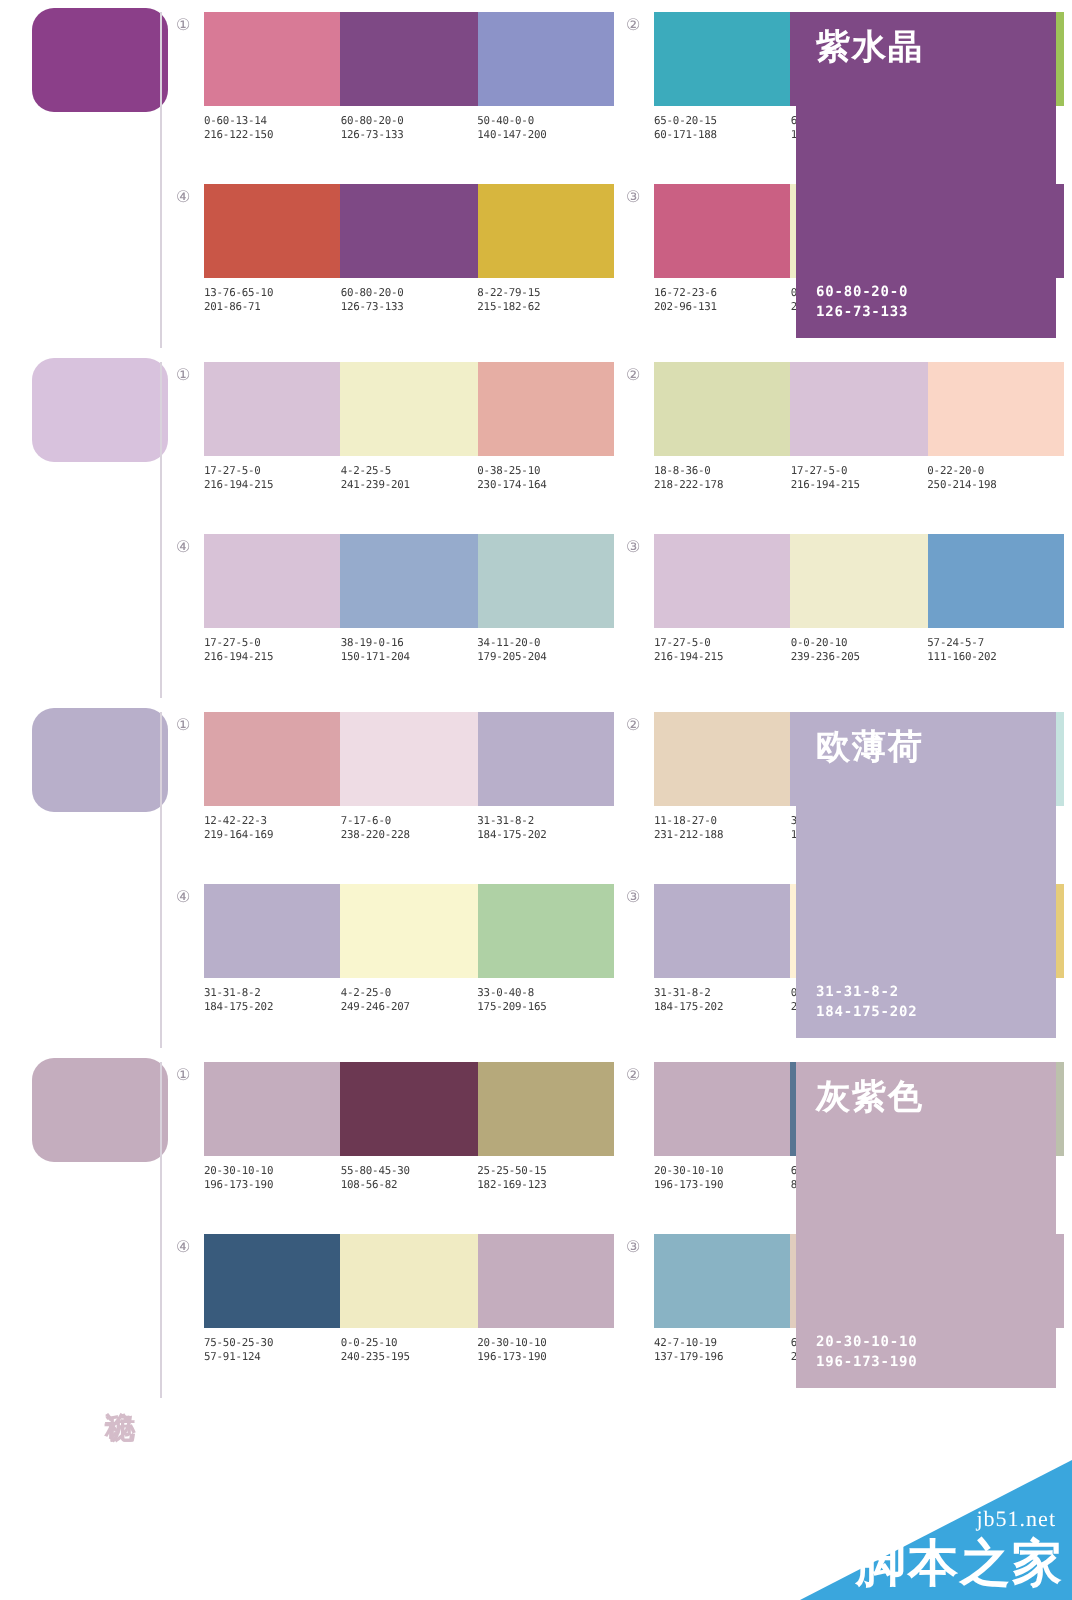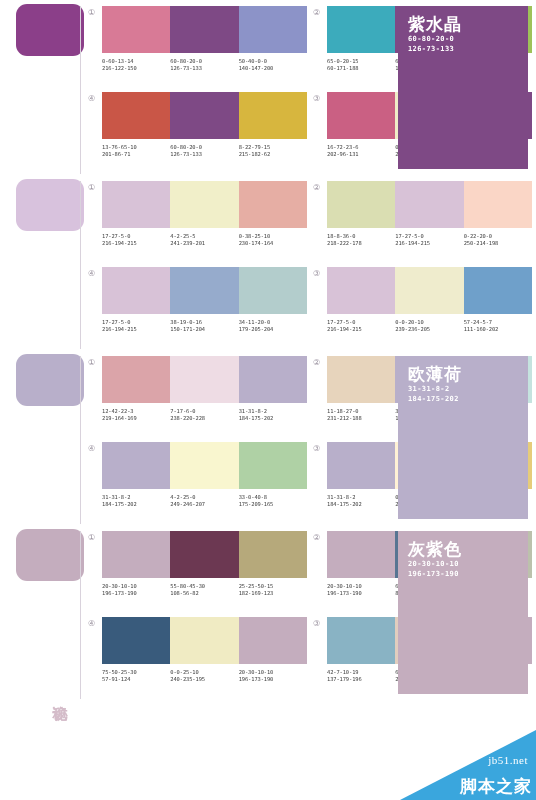--- a/index.html
+++ b/index.html
@@ -52,21 +52,21 @@
     flex:1 1 0;font-size:5.4px;line-height:7px;color:#3d3d3d;
     letter-spacing:-0.1px;white-space:nowrap;
     font-family:"DejaVu Sans Mono",monospace;
   }
   .code .rgb{display:block;}
 
   
   .name-panel{
     position:absolute;right:8px;top:6px;width:130px;height:163px;
     box-sizing:border-box;padding:8px 10px;
-    display:flex;flex-direction:column;
+    display:flex;flex-direction:column;justify-content:space-between;
   }
   .name-cn{
     font-size:17px;font-weight:700;color:#ffffff;line-height:20px;
     letter-spacing:1px;font-family:"DejaVu Sans",sans-serif;
   }
   .name-codes{
     font-size:7px;line-height:10px;color:#ffffff;font-weight:700;
     letter-spacing:0.4px;font-family:"DejaVu Sans Mono",monospace;
   }
 
@@ -76,21 +76,21 @@
   }
   .wm-tri{
     position:absolute;right:0;bottom:0;width:0;height:0;
     border-left:136px solid transparent;border-bottom:70px solid #3aa6dd;
   }
   .wm-url{
     position:absolute;right:8px;top:24px;color:#ffffff;font-size:11px;
     letter-spacing:0.5px;font-family:Liberation Serif, serif;
   }
   .wm-cn{
-    position:absolute;right:4px;bottom:2px;color:#ffffff;font-size:17px;
+    position:absolute;right:4px;bottom:2px;color:#ffffff;font-size:25px;
     font-weight:700;letter-spacing:1px;font-family:"DejaVu Sans",sans-serif;
   }
 </style>
 </head>
 <body>
 
 <div class="page">
   <div id="sections-root">
       <div class="section">
         <div class="left-col">

